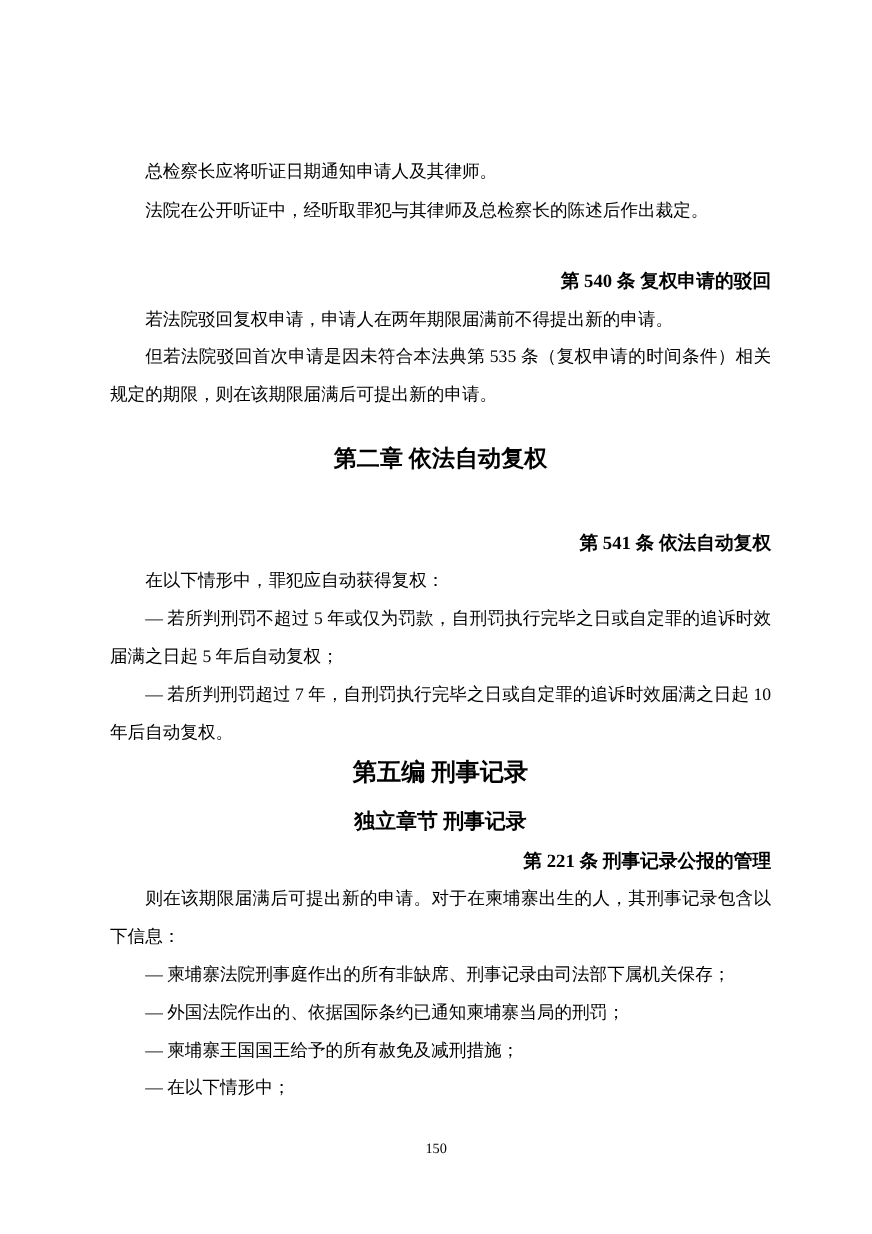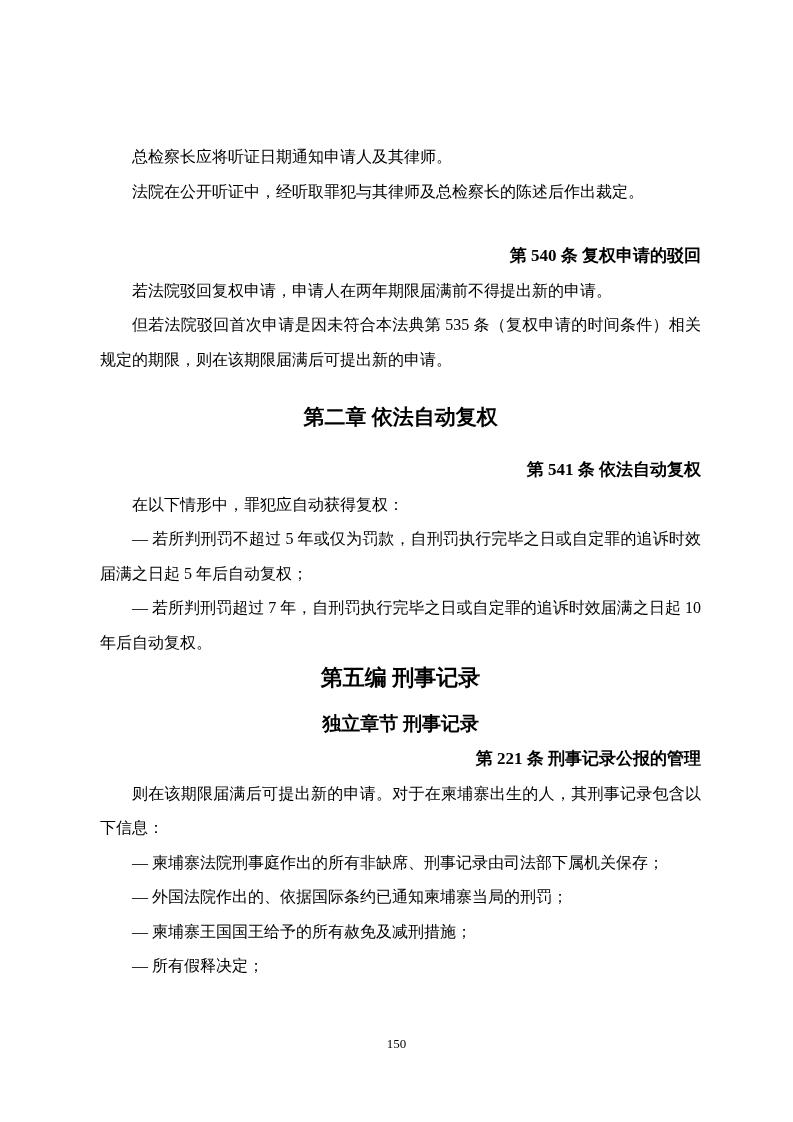--- a/index.html
+++ b/index.html
@@ -26,21 +26,21 @@
     text-indent: 2em;
     text-align: justify;
   }
   .h-article {
     margin: 30px 0 0 0;
     font-size: 17px;
     font-weight: bold;
     line-height: 34.5px;
     text-align: right;
   }
-  .h-article.mt-lg { margin-top: 16px; }
+  .h-article.mt-lg { margin-top: 40px; }
   .h-article.mt-0  { margin-top: 0; }
   .h-chapter {
     margin: 20px 0 0 0;
     font-size: 21px;
     font-weight: bold;
     line-height: 40px;
     text-align: center;
   }
   .h-part {
     margin: 0;
@@ -86,17 +86,17 @@
   <p class="para">— 若所判刑罚超过 7 年，自刑罚执行完毕之日或自定罪的追诉时效届满之日起 10 年后自动复权。</p>
 
   <h1 class="h-part">第五编 刑事记录</h1>
   <h2 class="h-section">独立章节 刑事记录</h2>
 
   <h3 class="h-article mt-0">第 221 条 刑事记录公报的管理</h3>
   <p class="para">则在该期限届满后可提出新的申请。对于在柬埔寨出生的人，其刑事记录包含以下信息：</p>
   <p class="para">— 柬埔寨法院刑事庭作出的所有非缺席、刑事记录由司法部下属机关保存；</p>
   <p class="para">— 外国法院作出的、依据国际条约已通知柬埔寨当局的刑罚；</p>
   <p class="para">— 柬埔寨王国国王给予的所有赦免及减刑措施；</p>
-  <p class="para">— 所有假释决定；</p>
+  <p class="para">— 在以下情形中；</p>
 
   <div class="page-number">150</div>
 
 </div>
 
 </body></html>

